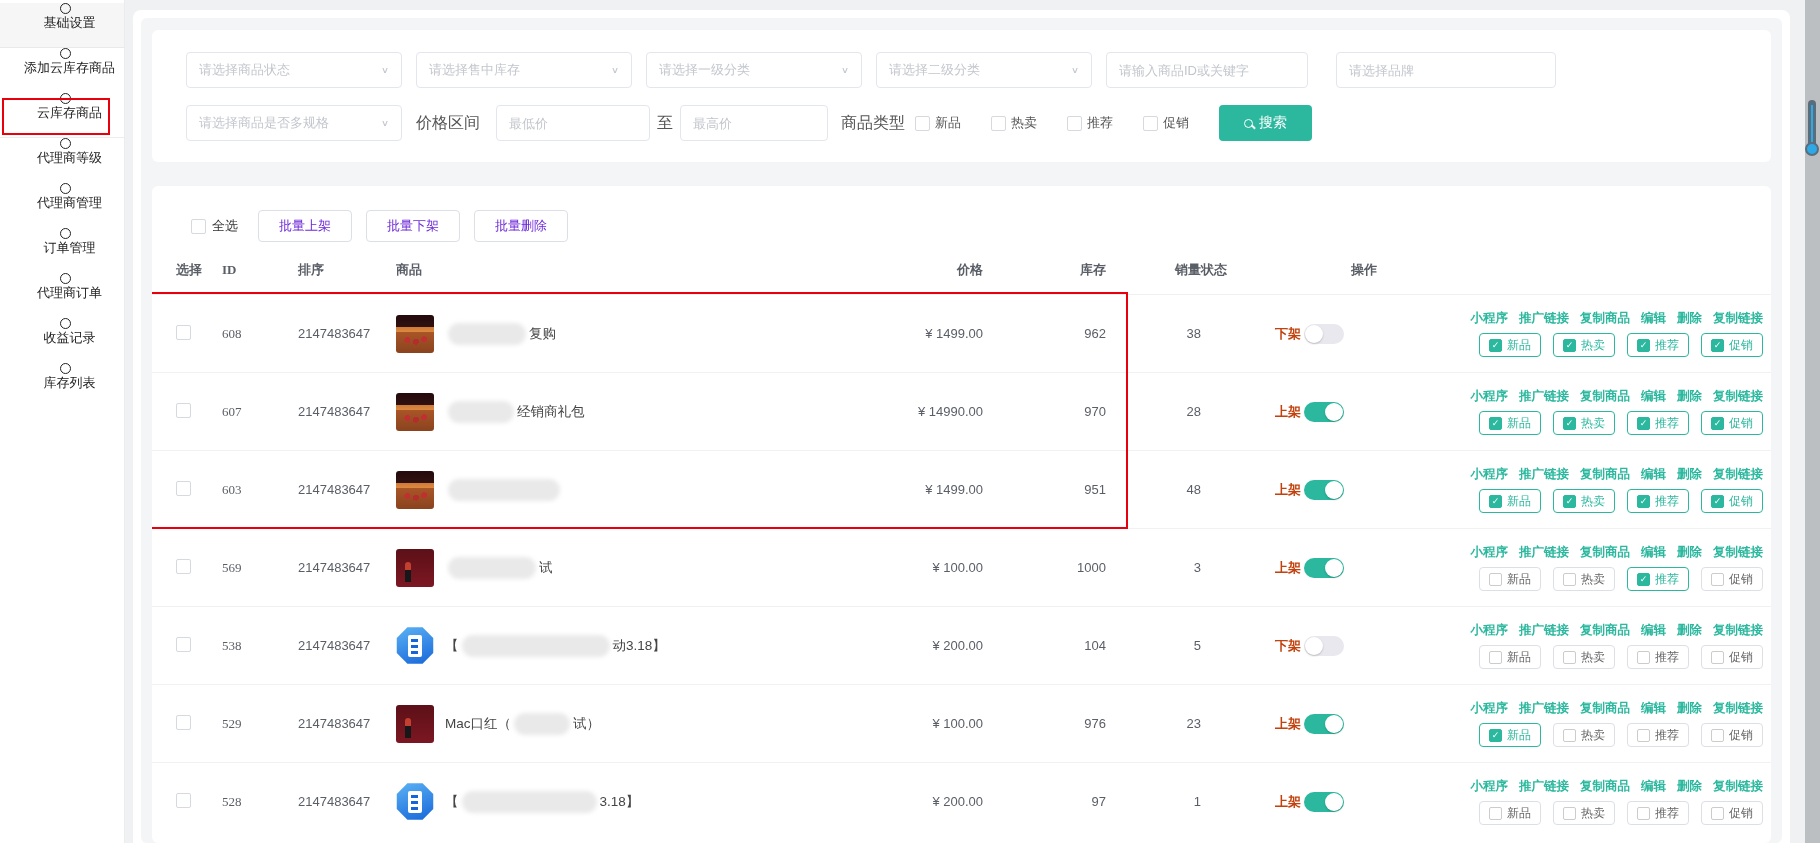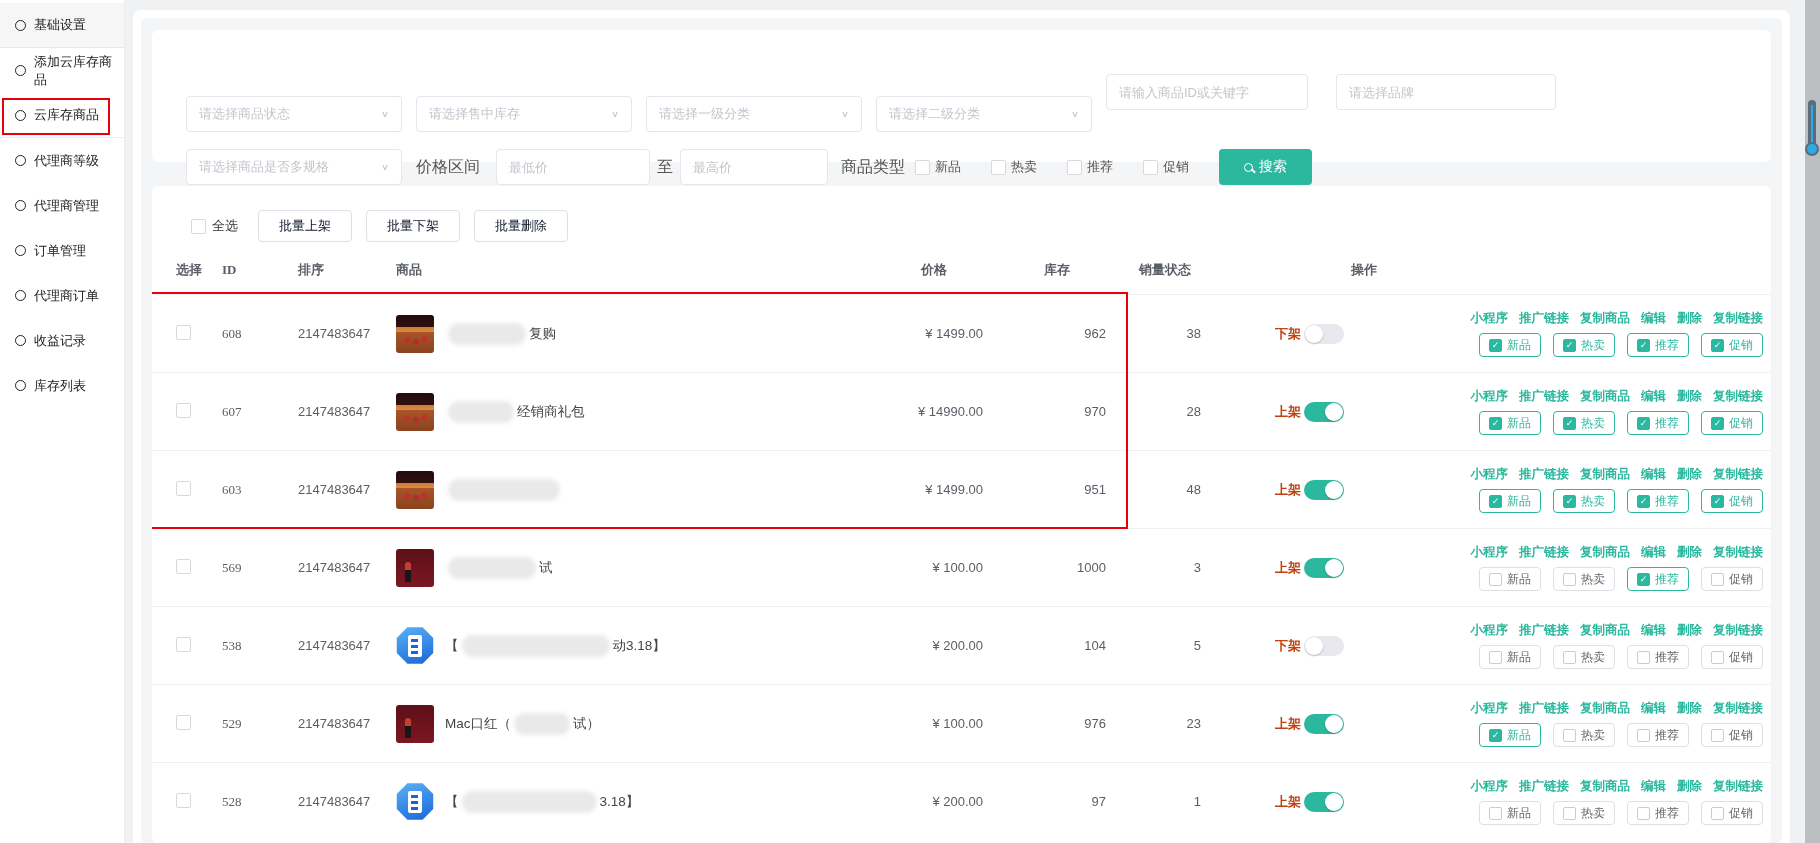--- a/index.html
+++ b/index.html
@@ -1,36 +1,36 @@
 <!DOCTYPE html>
 <html style="--accent: #2bb89e;"><head>
 <meta charset="utf-8">
 <style>
   * { margin:0; padding:0; box-sizing:border-box; }
   html,body { width:1820px; height:843px; overflow:hidden; }
   body { font-family:"Liberation Sans","DejaVu Sans",sans-serif; background:#f0f1f2; position:relative; color:#333; }
 
   
   .sidebar { position:absolute; left:0; top:0; bottom:0; width:125px; background:#fff; border-right:1px solid #ececec; padding-top:3px; z-index:2; }
-  .side-item { position:relative; height:45px; display:flex; align-items:center; padding-left:15px; font-size:13px; color:#1c1c1c; cursor:pointer; }
+  .side-item { position:relative; height:45px; display:flex; align-items:center; padding-left:15px; font-size:13px; color:#1c1c1c; cursor:pointer;flex-direction:column; }
   .side-item.shaded { background:#f6f6f6; border-bottom:1px solid #e9e9e9; }
   .side-item.active { border-bottom:1px solid #ededed; }
   .side-item.active::after { content:''; position:absolute; left:2px; top:5px; width:104px; height:33px; border:2px solid #e8000d; }
   .circle-icon { width:11px; height:11px; border:1.6px solid #222; border-radius:50%; margin-right:8px; flex-shrink:0; }
 
   
   .wrapper { position:absolute; left:133px; top:10px; width:1657px; bottom:0; background:#fff; border-radius:8px 8px 0 0; }
   .inner { position:absolute; left:8px; right:8px; top:8px; bottom:0; background:#f4f5f6; border-radius:6px; }
   .filter-card { position:absolute; left:11px; top:12px; width:1619px; height:132px; background:#fff; border-radius:6px; padding:22px 0 0 34px; }
   .table-card { position:absolute; left:11px; top:168px; width:1619px; bottom:0; background:#fff; border-radius:6px; padding-top:24px; overflow:hidden; }
 
   
   .frow { display:flex; align-items:center; }
   .frow + .frow { margin-top:17px; }
-  .selects-wrap { display:flex; gap:14px;margin-top:44px; }
+  .selects-wrap { display:flex; gap:14px; }
   .sel-box { width:216px; height:36px; border:1px solid #e3e6ec; border-radius:4px; background:#fff; display:flex; align-items:center; justify-content:space-between; padding:0 12px; cursor:pointer; }
   .sel-box .ph { font-size:13px; color:#c2c6cc; }
   .chev { font-size:11px; color:#c0c4cc; transform:scaleY(.8); }
   .txt-input { height:36px; border:1px solid #e3e6ec; border-radius:4px; font-size:13px; padding:0 12px; color:#444; outline:none; font-family:inherit; }
   .txt-input::placeholder { color:#c2c6cc; }
   .in-brand { width:220px; margin-left:28px; }
   .in-keyword { width:202px; margin-left:14px; }
   .in-min { width:154px; margin-left:16px; }
   .in-max { width:148px; margin-left:7px; }
   .flbl { font-size:16px; color:#555; margin-left:14px; white-space:nowrap; }
@@ -41,37 +41,37 @@
   .chk-box { width:15px; height:15px; border:1px solid #d6d9de; border-radius:2px; background:#fff; margin-right:5px; }
   .chk-item .clabel { font-size:13px; color:#555; }
   .search-btn { width:93px; height:36px; margin-left:0px; border:none; border-radius:4px; background:var(--accent,#2bb89e); color:#fff; font-size:14px; display:flex; align-items:center; justify-content:center; gap:6px; cursor:pointer; font-family:inherit; }
   .search-icon { width:9px; height:9px; border:1.5px solid #fff; border-radius:50%; position:relative; display:inline-block; }
   .search-icon::after { content:''; position:absolute; width:5px; height:1.5px; background:#fff; transform:rotate(45deg); right:-4px; bottom:-1px; }
 
   
   .batch { display:flex; align-items:center; height:32px; margin:0 0 4px 39px; }
   .batch .chk-box { margin-right:6px; }
   .batch .blabel { font-size:13px; color:#333; margin-right:20px; }
-  .batch-btn { height:32px; padding:0 20px; background:#fff; border:1px solid #dcdfe6; border-radius:4px; font-size:13px; color:#0f172a; margin-right:14px; cursor:pointer; font-family:inherit; }
+  .batch-btn { height:32px; padding:0 20px; background:#fff; border:1px solid #dcdfe6; border-radius:4px; font-size:13px; color:#6d28d9; margin-right:14px; cursor:pointer; font-family:inherit; }
 
   
   .thead { display:flex; align-items:center; height:48px; padding-left:24px; font-size:13px; font-weight:bold; color:#9a9da3; }
   .trow { display:flex; align-items:center; height:78px; padding-left:24px; border-top:1px solid #f1f1f3; }
   .cell { font-size:13px; color:#5a5e66; }
   .c-sel { width:46px; }
   .c-id { width:70px;font-family:Liberation Serif, serif; }
   .c-sort { width:104px; padding-left:6px; }
   .c-prod { flex:1; display:flex; align-items:center; min-width:0; }
   .c-price { width:170px; text-align:right; }
   .c-stock { width:123px; text-align:right; }
   .c-sales { width:95px; text-align:right; }
   .c-status { width:150px; padding-left:74px; display:flex; align-items:center; }
   .thead .c-status { padding-left:0; }
   .c-act { width:420px; display:flex; flex-direction:column; align-items:flex-end; padding-right:8px; }
-  .thead .c-act { display:block; text-align:left; padding-right:0;margin-left:36px; }
+  .thead .c-act { display:block; text-align:left; padding-right:0; }
   .cb { width:15px; height:15px; border:1px solid #d6d9de; border-radius:2px; background:#fff; display:inline-block; cursor:pointer; }
 
   .prod-img { width:38px; height:38px; border-radius:3px; margin-right:11px; flex-shrink:0; position:relative; display:inline-block; overflow:hidden; }
   .img-giftbox { background-image:
       radial-gradient(circle at 30% 66%, #c03030 0 3px, rgba(0,0,0,0) 3px),
       radial-gradient(circle at 52% 70%, #b52c2c 0 3px, rgba(0,0,0,0) 3px),
       radial-gradient(circle at 74% 64%, #c03030 0 3px, rgba(0,0,0,0) 3px),
       linear-gradient(180deg,#230a0c 0%,#311110 32%,#d07a36 32%,#dd8b42 46%,#a85527 46%,#8a431e 100%); }
   .img-lipstick { background:linear-gradient(180deg,#5c1018 0%,#7c1722 100%); }
   .img-lipstick::before { content:''; position:absolute; left:9px; bottom:5px; width:6px; height:12px; background:#17171a; }

